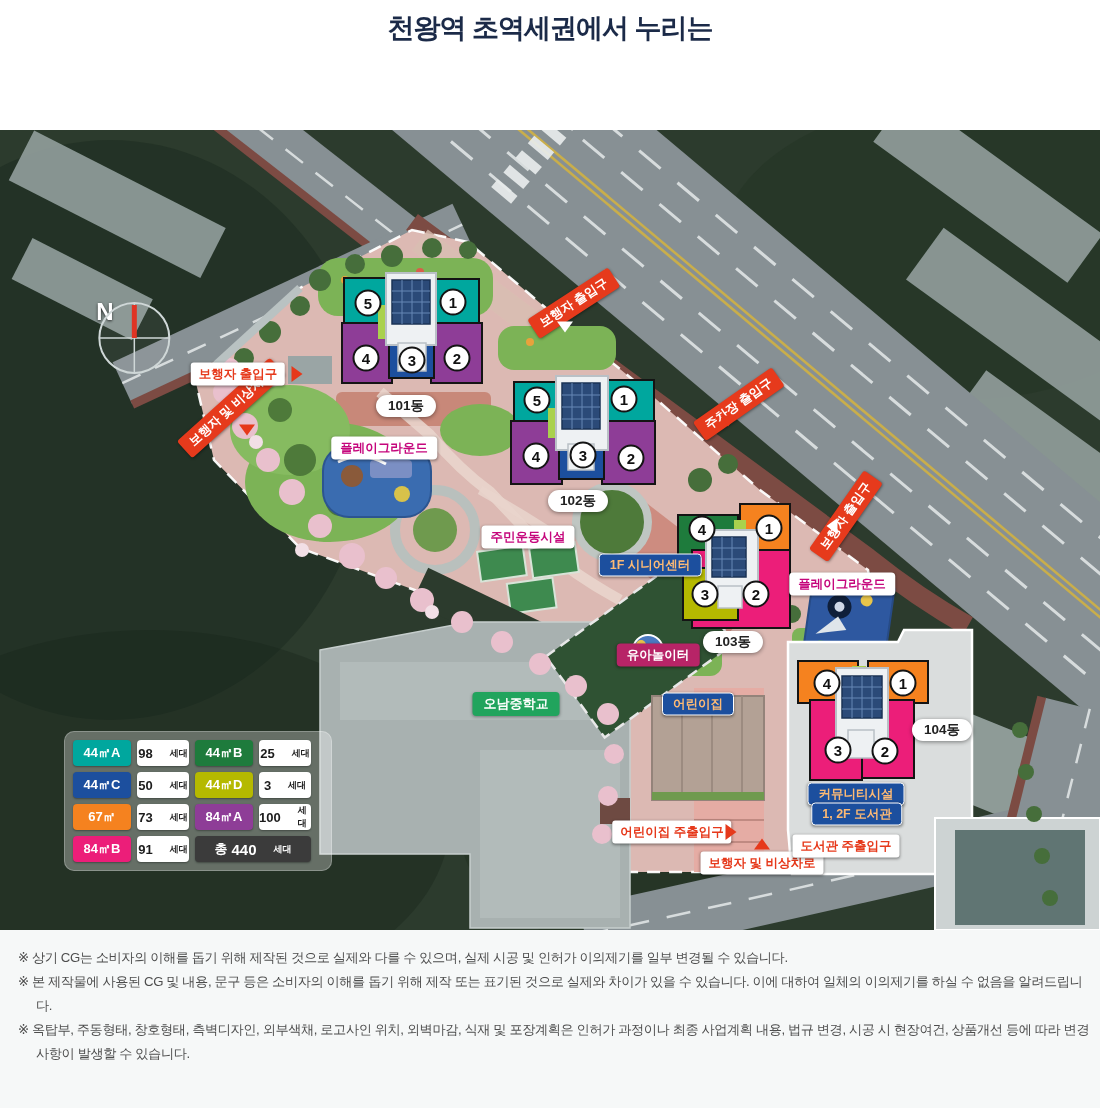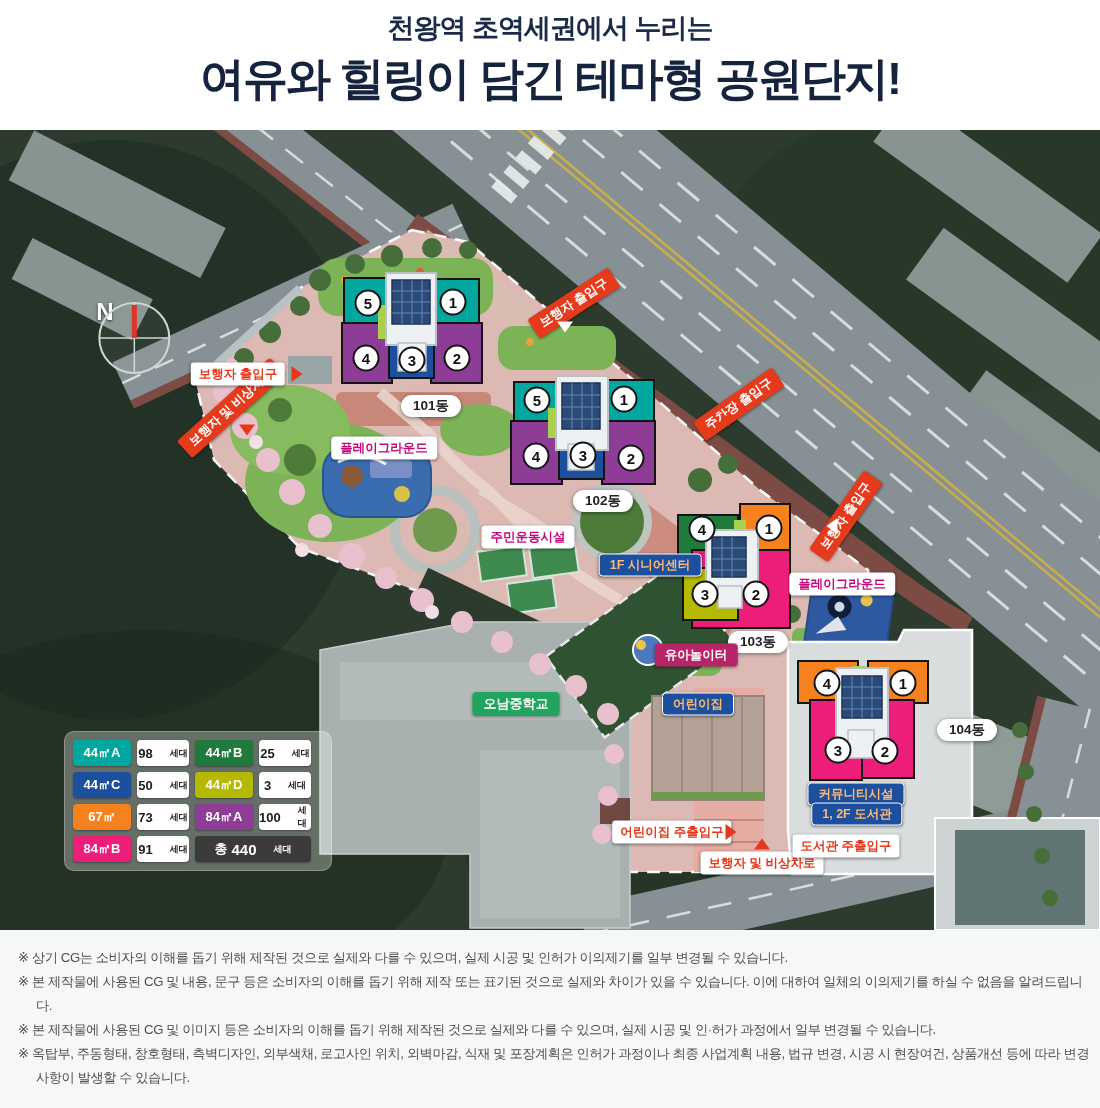--- a/index.html
+++ b/index.html
@@ -16,24 +16,24 @@
            background:#fff;border:2px solid #141414;display:flex;align-items:center;justify-content:center;
            font-size:15px;font-weight:800;color:#111;transform:translate(-50%,-50%);z-index:6;}
   .badge{position:absolute;transform:translate(-50%,-50%);white-space:nowrap;font-weight:700;z-index:7;}
   .rot33{transform:translate(-50%,-50%) rotate(-33deg);}
   .rot35{transform:translate(-50%,-50%) rotate(-35deg);}
   .rot42{transform:translate(-50%,-50%) rotate(-42deg);}
   .rot55{transform:translate(-50%,-50%) rotate(-55deg);}
   .badge-red{background:#e63a1c;color:#fff;font-size:12.5px;padding:3px 9px;border-radius:3px;box-shadow:0 1px 3px rgba(0,0,0,.45);}
   .badge-wred{background:#fff;color:#e6391b;font-size:12.5px;padding:3px 8px;border-radius:3px;box-shadow:0 1px 3px rgba(0,0,0,.4);}
   .badge-wmag{background:#fff;color:#c5067c;font-size:12.5px;padding:3px 9px;border-radius:4px;box-shadow:0 1px 3px rgba(0,0,0,.35);}
-  .badge-mag{background:#b72467;color:#fff;font-size:12.5px;padding:3px 10px;border-radius:4px;box-shadow:0 1px 3px rgba(0,0,0,.35);margin-left:38px;}
+  .badge-mag{background:#b72467;color:#fff;font-size:12.5px;padding:3px 10px;border-radius:4px;box-shadow:0 1px 3px rgba(0,0,0,.35);}
   .badge-blue{background:#1c4f9e;color:#fdba74;font-size:12.5px;padding:2px 10px;border-radius:4px;border:1.5px solid #fff;box-shadow:0 1px 3px rgba(0,0,0,.4);}
   .badge-green{background:#21a45d;color:#fff;font-size:13px;padding:3px 11px;border-radius:4px;box-shadow:0 1px 3px rgba(0,0,0,.35);margin-top:44px;}
-  .badge-dong{background:#fff;color:#222;font-size:13.5px;font-weight:800;padding:2px 12px;border-radius:13px;box-shadow:0 1px 4px rgba(0,0,0,.45);margin-left:25px;}
+  .badge-dong{background:#fff;color:#222;font-size:13.5px;font-weight:800;padding:2px 12px;border-radius:13px;box-shadow:0 1px 4px rgba(0,0,0,.45);}
   .tri{position:absolute;width:0;height:0;transform:translate(-50%,-50%);z-index:7;}
   .tri-dn-w{border-left:8px solid transparent;border-right:8px solid transparent;border-top:11px solid #fff;}
   .tri-dn-r{border-left:8px solid transparent;border-right:8px solid transparent;border-top:11px solid #e6391b;}
   .tri-up-r{border-left:8px solid transparent;border-right:8px solid transparent;border-bottom:11px solid #e6391b;}
   .tri-rt-r{border-top:8px solid transparent;border-bottom:8px solid transparent;border-left:11px solid #e6391b;}
   .tri-lf-w{border-top:8px solid transparent;border-bottom:8px solid transparent;border-right:11px solid #fff;}
   .compass{position:absolute;left:105px;top:183px;transform:translate(-50%,-50%);display:flex;flex-direction:column;align-items:center;z-index:5;}
   .compass-n{color:#fff;font-weight:800;font-size:24px;line-height:1;text-shadow:0 1px 3px rgba(0,0,0,.8);margin-bottom:2px;}
   
   .legend{position:absolute;left:64px;top:601px;width:250px;padding:9px;border-radius:10px;
@@ -53,21 +53,20 @@
   .ftr li{font-size:13.2px;color:#4d4d4d;line-height:1.82;letter-spacing:-0.4px;
           padding-left:18px;text-indent:-18px;max-width:1060px;}
 </style>
 </head>
 <body>
 
 <div class="page">
 
   <div class="hdr">
     <div class="hdr-sub">천왕역 초역세권에서 누리는</div>
-    <div class="hdr-title">여유와 힐링이 담긴 테마형 공원단지!</div>
   </div>
 
   <div class="map">
     <svg width="1100" height="800" viewBox="0 0 1100 800">
 
       <rect x="0" y="0" width="1100" height="800" fill="#2c3b2d"></rect>
       <ellipse cx="110" cy="300" rx="260" ry="290" fill="#17261b" opacity="0.4"></ellipse>
       <ellipse cx="150" cy="690" rx="300" ry="190" fill="#17261b" opacity="0.38"></ellipse>
       <ellipse cx="640" cy="700" rx="180" ry="120" fill="#203020" opacity="0.5"></ellipse>
       <ellipse cx="960" cy="120" rx="240" ry="150" fill="#203020" opacity="0.35"></ellipse>
@@ -434,18 +433,17 @@
             <span class="lg-suf">세대</span>
           </div>
       </div>
     </div>
   </div>
 
   <div class="ftr">
     <ul>
       <li><span>※</span> <span>상기 CG는 소비자의 이해를 돕기 위해 제작된 것으로 실제와 다를 수 있으며, 실제 시공 및 인허가 이의제기를 일부 변경될 수 있습니다.</span></li>
       <li><span>※</span> <span>본 제작물에 사용된 CG 및 내용, 문구 등은 소비자의 이해를 돕기 위해 제작 또는 표기된 것으로 실제와 차이가 있을 수 있습니다. 이에 대하여 일체의 이의제기를 하실 수 없음을 알려드립니다.</span></li>
-      <li><span>※</span> <span>본 제작물에 사용된 CG 및 이미지 등은 소비자의 이해를 돕기 위해 제작된 것으로 실제와 다를 수 있으며, 실제 시공 및 인·허가 과정에서 일부 변경될 수 있습니다.</span></li>
       <li><span>※</span> <span>옥탑부, 주동형태, 창호형태, 측벽디자인, 외부색채, 로고사인 위치, 외벽마감, 식재 및 포장계획은 인허가 과정이나 최종 사업계획 내용, 법규 변경, 시공 시 현장여건, 상품개선 등에 따라 변경사항이 발생할 수 있습니다.</span></li>
     </ul>
   </div>
 
 </div>
 
 </body></html>

